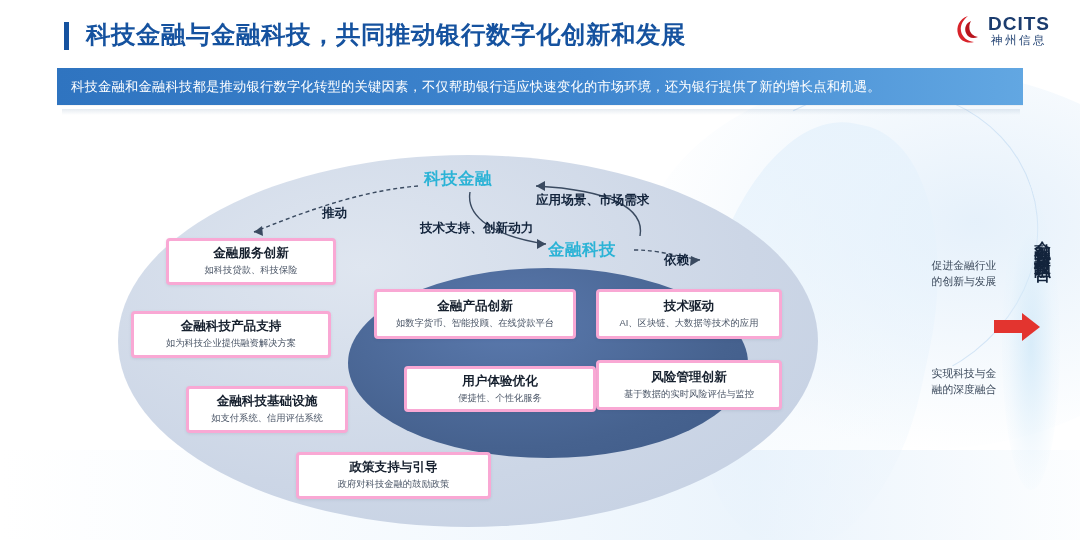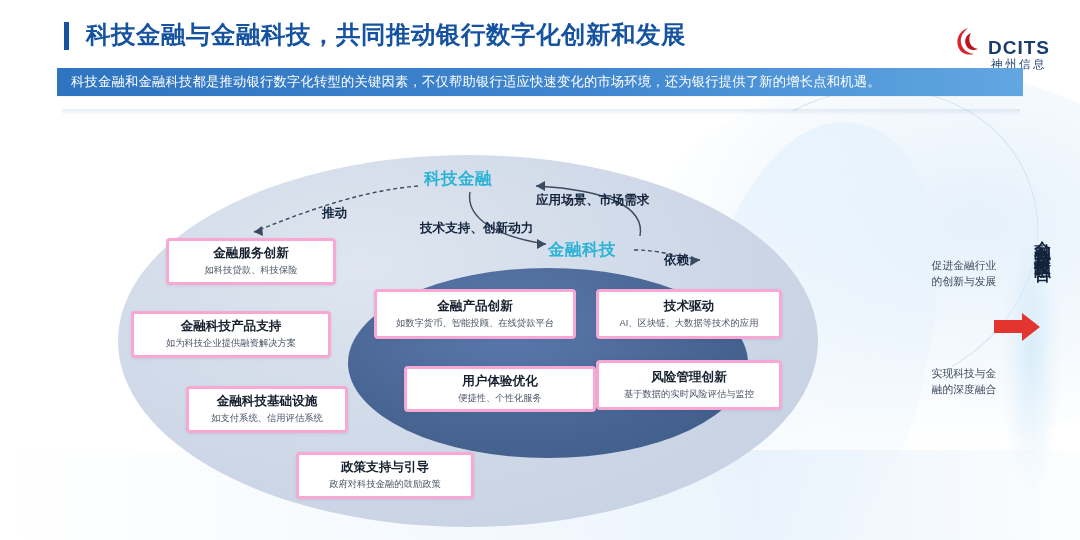--- a/index.html
+++ b/index.html
@@ -80,34 +80,33 @@
   .logo-text {
     display: flex;
     flex-direction: column;
     line-height: 1.05;
   }
   .logo-en {
     font-size: 19px;
     font-weight: bold;
     color: #1b3c6e;
     letter-spacing: 1px;
-    margin-top: 24px;
   }
   .logo-cn {
     font-size: 11.5px;
     color: #1b3c6e;
     letter-spacing: 2.5px;
     text-align: center;
   }
 
   
   .banner {
     position: absolute;
     left: 57px; top: 68px;
-    width: 966px; height: 28px;
+    width: 966px; height: 37px;
     background: linear-gradient(90deg, #2f74c0 0%, #3f86cf 55%, #62a7e2 100%);
     display: flex;
     align-items: center;
     padding: 0 14px;
     box-shadow: 0 1px 0 rgba(0,0,0,0.04);
   }
   .banner-text {
     color: #ffffff;
     font-size: 13.3px;
     letter-spacing: 0.2px;
@@ -161,21 +160,21 @@
     font-size: 9.3px;
     color: #4a5566;
     margin-top: 3px;
     line-height: 1.25;
     white-space: nowrap;
   }
 
   #card-fsi   { left: 166px; top: 238px;  width: 170px; height: 47px; }
   #card-fts   { left: 131px; top: 311px;  width: 200px; height: 47px; }
   #card-infra { left: 186px; top: 386px;  width: 162px; height: 47px; }
-  #card-policy{ left: 296px; top: 452px;  width: 178px; height: 47px; }
+  #card-policy{ left: 296px; top: 452px;  width: 195px; height: 47px; }
 
   
   #card-prod  { left: 374px; top: 289px;  width: 202px; height: 50px; }
   #card-tech  { left: 596px; top: 289px;  width: 186px; height: 50px; }
   #card-ux    { left: 404px; top: 366px;  width: 192px; height: 46px; }
   #card-risk  { left: 596px; top: 360px;  width: 186px; height: 50px; }
 
   
   .cyan-label {
     position: absolute;

